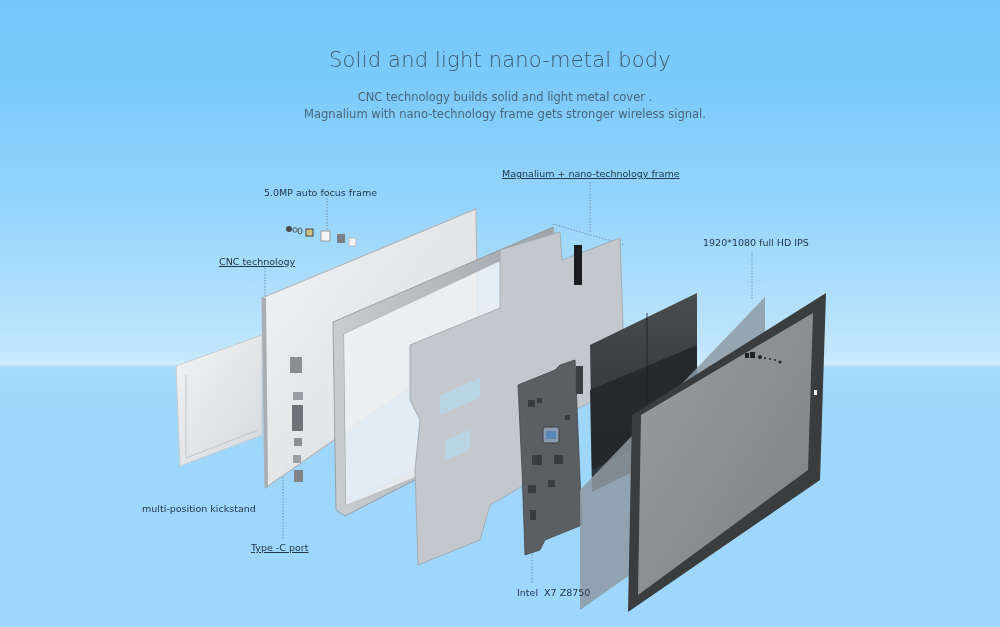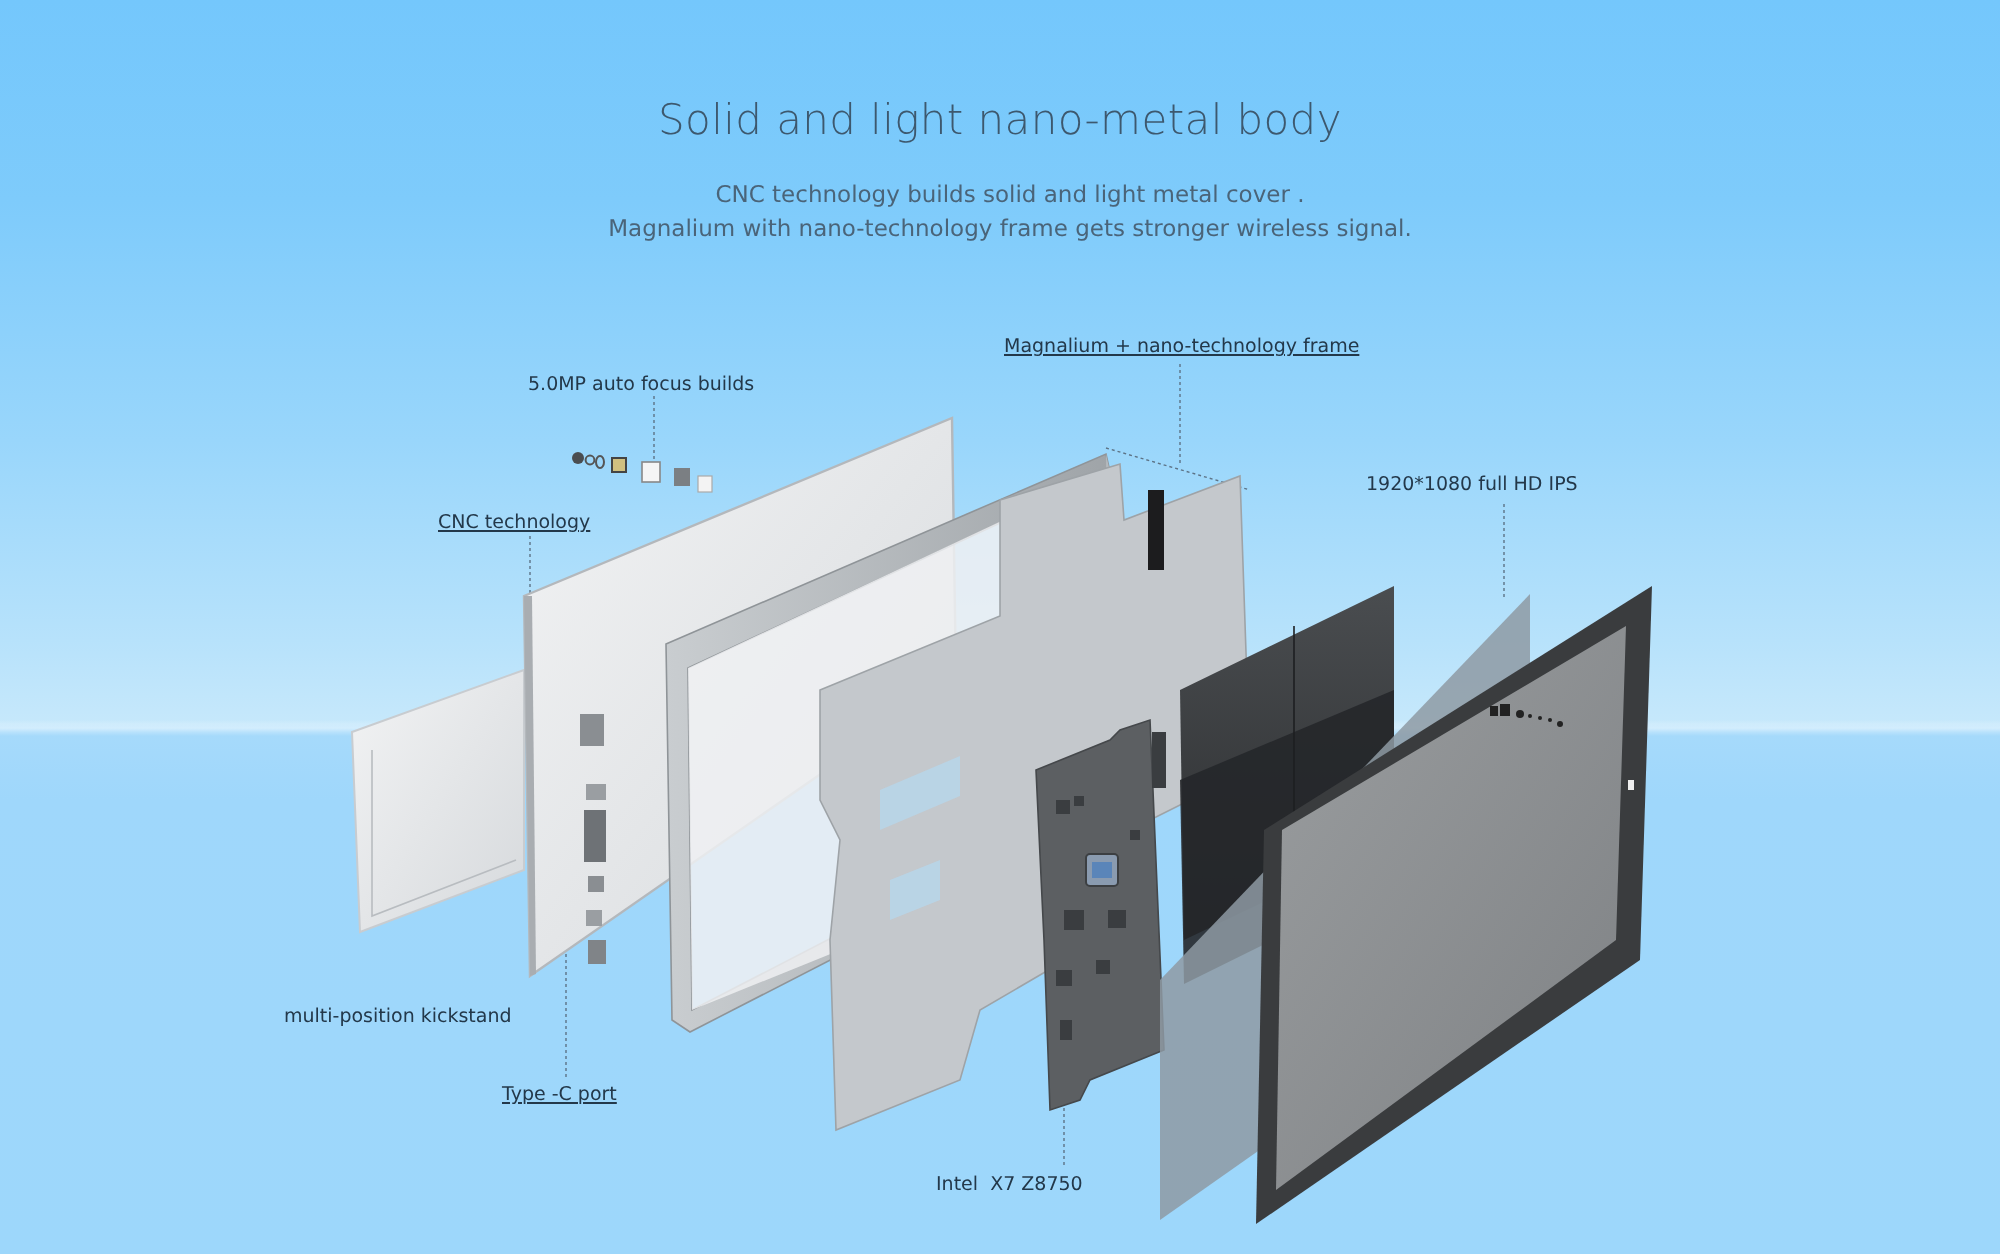--- a/index.html
+++ b/index.html
@@ -148,19 +148,19 @@
       <circle cx="760" cy="357" r="2"></circle>
         <circle cx="765" cy="358" r="1"></circle>
       <circle cx="770" cy="359" r="1"></circle>
         <circle cx="775" cy="360" r="1"></circle>
         <circle cx="780" cy="362" r="1.5"></circle>
     </g>
     <rect x="814" y="390" width="3" height="5" fill="#eee"></rect>
   </g>
 </svg>
 
-<div class="label" style="left:264px; top:187px;">5.0MP auto focus builds</div>
+<div class="label" style="left:264px; top:187px;">5.0MP auto focus frame</div>
 <div class="label" style="left:219px; top:256px;text-decoration:underline;">CNC technology</div>
 <div class="label" style="left:502px; top:168px;text-decoration:underline;">Magnalium + nano-technology frame</div>
-<div class="label" style="left:683px; top:237px;text-align:center;">1920*1080 full HD IPS</div>
+<div class="label" style="left:703px; top:237px;text-align:center;">1920*1080 full HD IPS</div>
 <div class="label" style="left:142px; top:503px;">multi-position kickstand</div>
 <div class="label" style="left:251px; top:542px;text-decoration:underline;">Type -C port</div>
-<div class="label" style="left:468px; top:587px; white-space:pre;">Intel  X7 Z8750</div>
+<div class="label" style="left:517px; top:587px; white-space:pre;">Intel  X7 Z8750</div>
 
 </body></html>

